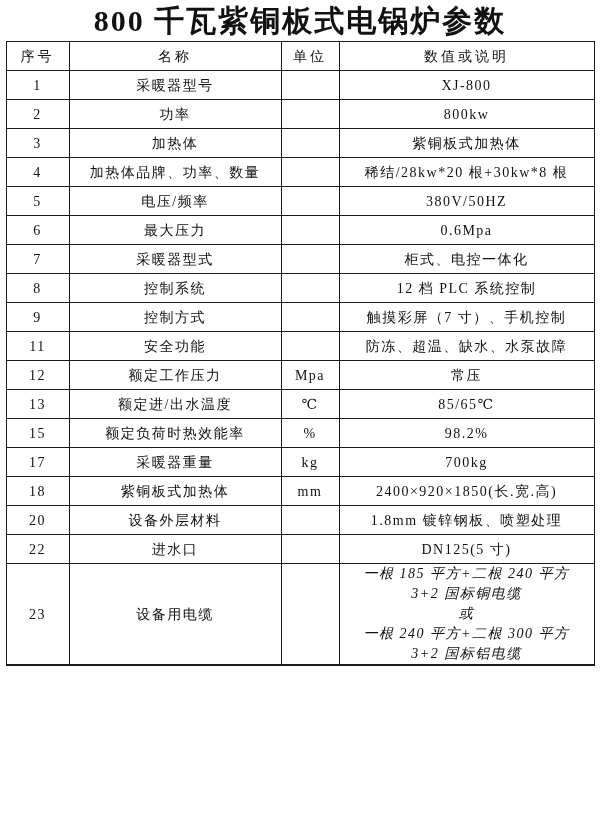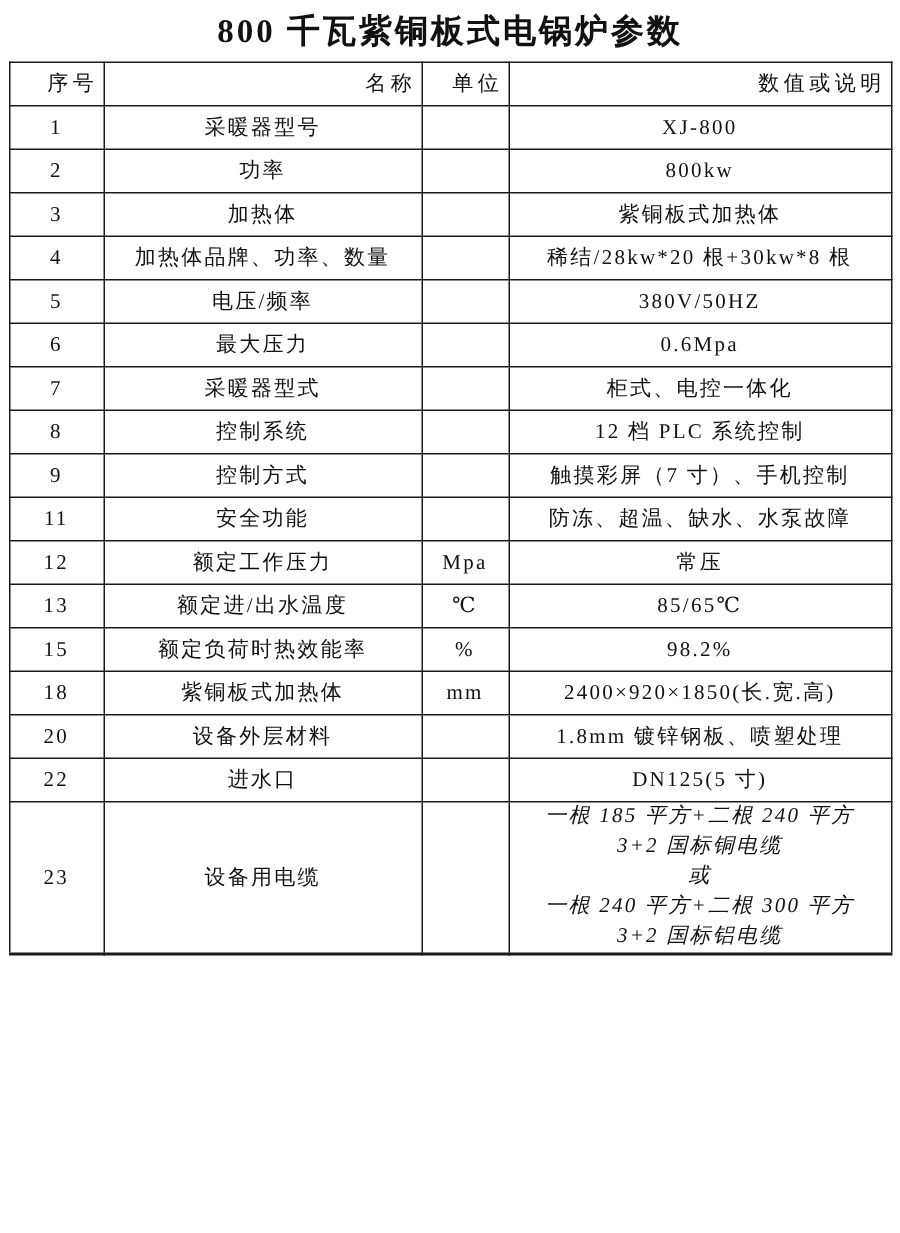--- a/index.html
+++ b/index.html
@@ -12,21 +12,21 @@
     color: #111111;
   }
   .page {
     width: 600px;
     height: 822px;
     box-sizing: border-box;
     padding-top: 4px;
   }
   .doc-title {
     text-align: center;
-    font-size: 22px;
+    font-size: 30px;
     font-weight: bold;
     letter-spacing: 2px;
     margin: 2px 0 5px 0;
     line-height: 30px;
   }
   table.params {
     border-collapse: collapse;
     table-layout: fixed;
     width: 588px;
     margin: 0 auto;
@@ -40,21 +40,20 @@
     font-size: 14px;
     font-weight: normal;
     height: 28px;
     padding: 0 3px;
     letter-spacing: 1.5px;
     line-height: 19px;
     overflow: hidden;
   }
   table.params th {
     letter-spacing: 3px;
-    text-align: right;
   }
   col.c-no   { width: 63px;  }
   col.c-name { width: 212px; }
   col.c-unit { width: 58px;  }
   col.c-val  { width: 255px; }
   td.cell-value div { line-height: 20px; font-style: italic; }
 </style>
 </head>
 <body>
 
@@ -150,20 +149,26 @@
           <td class="cell-unit">℃</td>
           <td class="cell-value">85/65℃</td>
         </tr>
         <tr>
           <td class="cell-no">15</td>
           <td class="cell-name">额定负荷时热效能率</td>
           <td class="cell-unit">%</td>
           <td class="cell-value">98.2%</td>
         </tr>
         <tr>
+          <td class="cell-no">17</td>
+          <td class="cell-name">采暖器重量</td>
+          <td class="cell-unit">kg</td>
+          <td class="cell-value">700kg</td>
+        </tr>
+        <tr>
           <td class="cell-no">18</td>
           <td class="cell-name">紫铜板式加热体</td>
           <td class="cell-unit">mm</td>
           <td class="cell-value">2400×920×1850(长.宽.高)</td>
         </tr>
         <tr>
           <td class="cell-no">20</td>
           <td class="cell-name">设备外层材料</td>
           <td class="cell-unit"></td>
           <td class="cell-value">1.8mm 镀锌钢板、喷塑处理</td>

